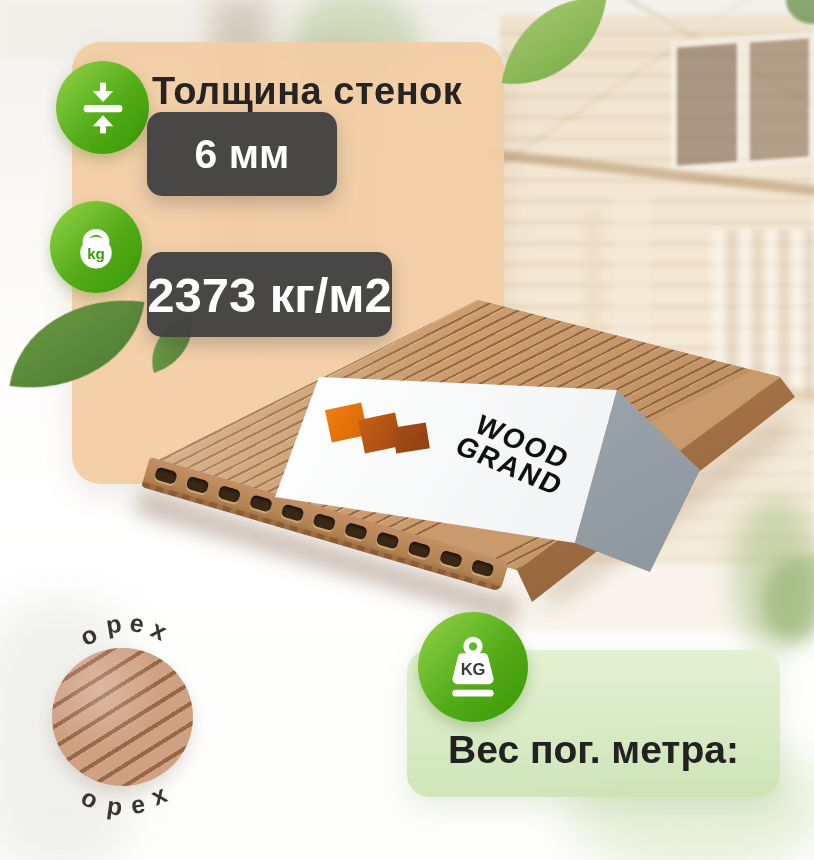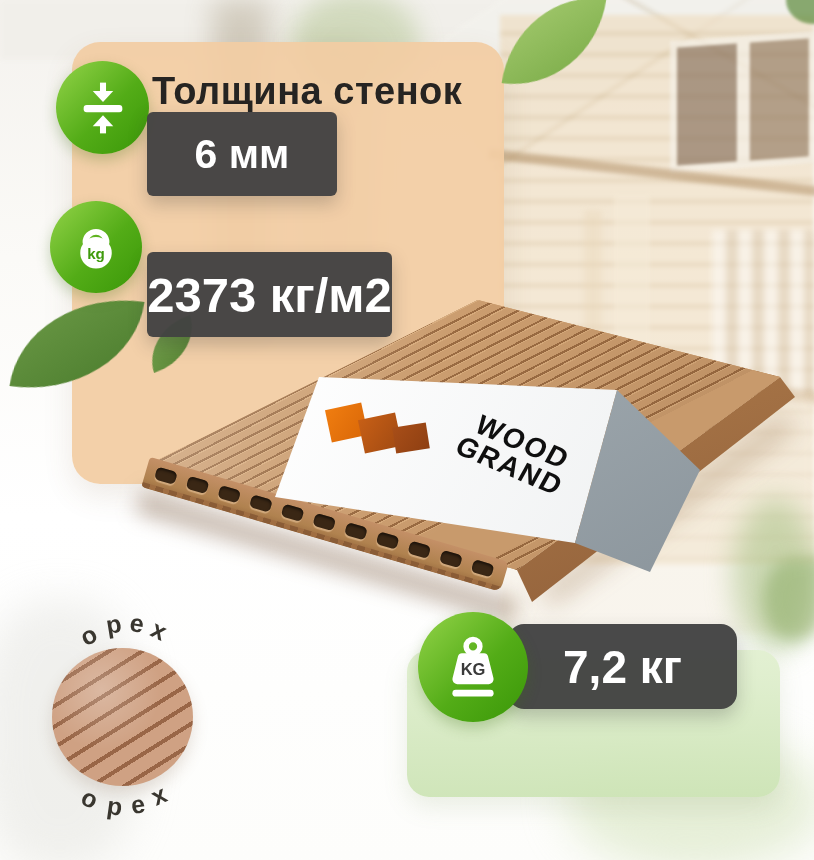--- a/index.html
+++ b/index.html
@@ -46,21 +46,21 @@
 
   
   .peach-panel{left:72px;top:42px;width:432px;height:442px;border-radius:28px;
     background:rgba(242,204,162,0.93);box-shadow:0 12px 30px rgba(120,90,60,0.12);}
 
   
   .icon-circle{position:absolute;border-radius:50%;
     background:linear-gradient(135deg,#8ed045 5%,#53ac17 55%,#3a9708 100%);
     box-shadow:0 6px 14px rgba(60,110,20,0.28);display:flex;align-items:center;justify-content:center;}
   .spec-label{position:absolute;font-size:38px;font-weight:700;color:#262422;letter-spacing:.5px;white-space:nowrap;}
-  .dark-badge{position:absolute;background:rgba(66,66,66,0.96);border-radius:6px;
+  .dark-badge{position:absolute;background:rgba(66,66,66,0.96);border-radius:15px;
     box-shadow:0 8px 18px rgba(50,50,50,0.25);display:flex;align-items:center;justify-content:center;}
   .dark-badge span{color:#ffffff;font-weight:700;white-space:nowrap;}
 
   
   #board{left:140px;top:290px;width:674px;height:345px;}
   .b-shadow-end{position:absolute;left:2px;top:200px;width:392px;height:24px;background:rgba(115,82,52,0.38);
     transform:rotate(16.3deg);transform-origin:0 0;filter:blur(10px);}
   .b-shadow-side{position:absolute;left:400px;top:300px;width:300px;height:20px;background:rgba(140,100,60,0.32);
     transform:rotate(-36deg);transform-origin:0 0;filter:blur(12px);}
   .b-top{position:absolute;left:0;top:0;width:674px;height:345px;
@@ -227,25 +227,23 @@
       </div>
     <div class="arc arc-bottom">
         <span class="arcL">о</span>
         <span class="arcL">р</span>
         <span class="arcL">е</span>
         <span class="arcL">х</span>
       </div>
   </div>
 
   <div class="abs green-panel"></div>
-  <div class="dark-badge weight-badge">
-    <span>7,2 кг</span>
-  </div>
   <div class="icon-circle weight-circle">
     <svg width="66" height="66" viewBox="0 0 48 48">
       <circle cx="24" cy="9" r="5" fill="none" stroke="#fff" stroke-width="4"></circle>
       <path d="M16 14 h16 a3 3 0 0 1 2.9 2.2 l4 16 a3.5 3.5 0 0 1 -3.4 4.3 H12.5 a3.5 3.5 0 0 1 -3.4 -4.3 l4 -16 A3 3 0 0 1 16 14 z" fill="#fff"></path>
       <text x="24" y="30" text-anchor="middle" font-family="Liberation Sans, sans-serif" font-size="12" font-weight="bold" fill="#3a3a3a">KG</text>
       <rect x="9" y="40.5" width="30" height="5" rx="2.5" fill="#fff"></rect>
     </svg>
   </div>
+  <div class="weight-caption">Вес пог. метра:</div>
 
 </div>
 
 </body></html>

